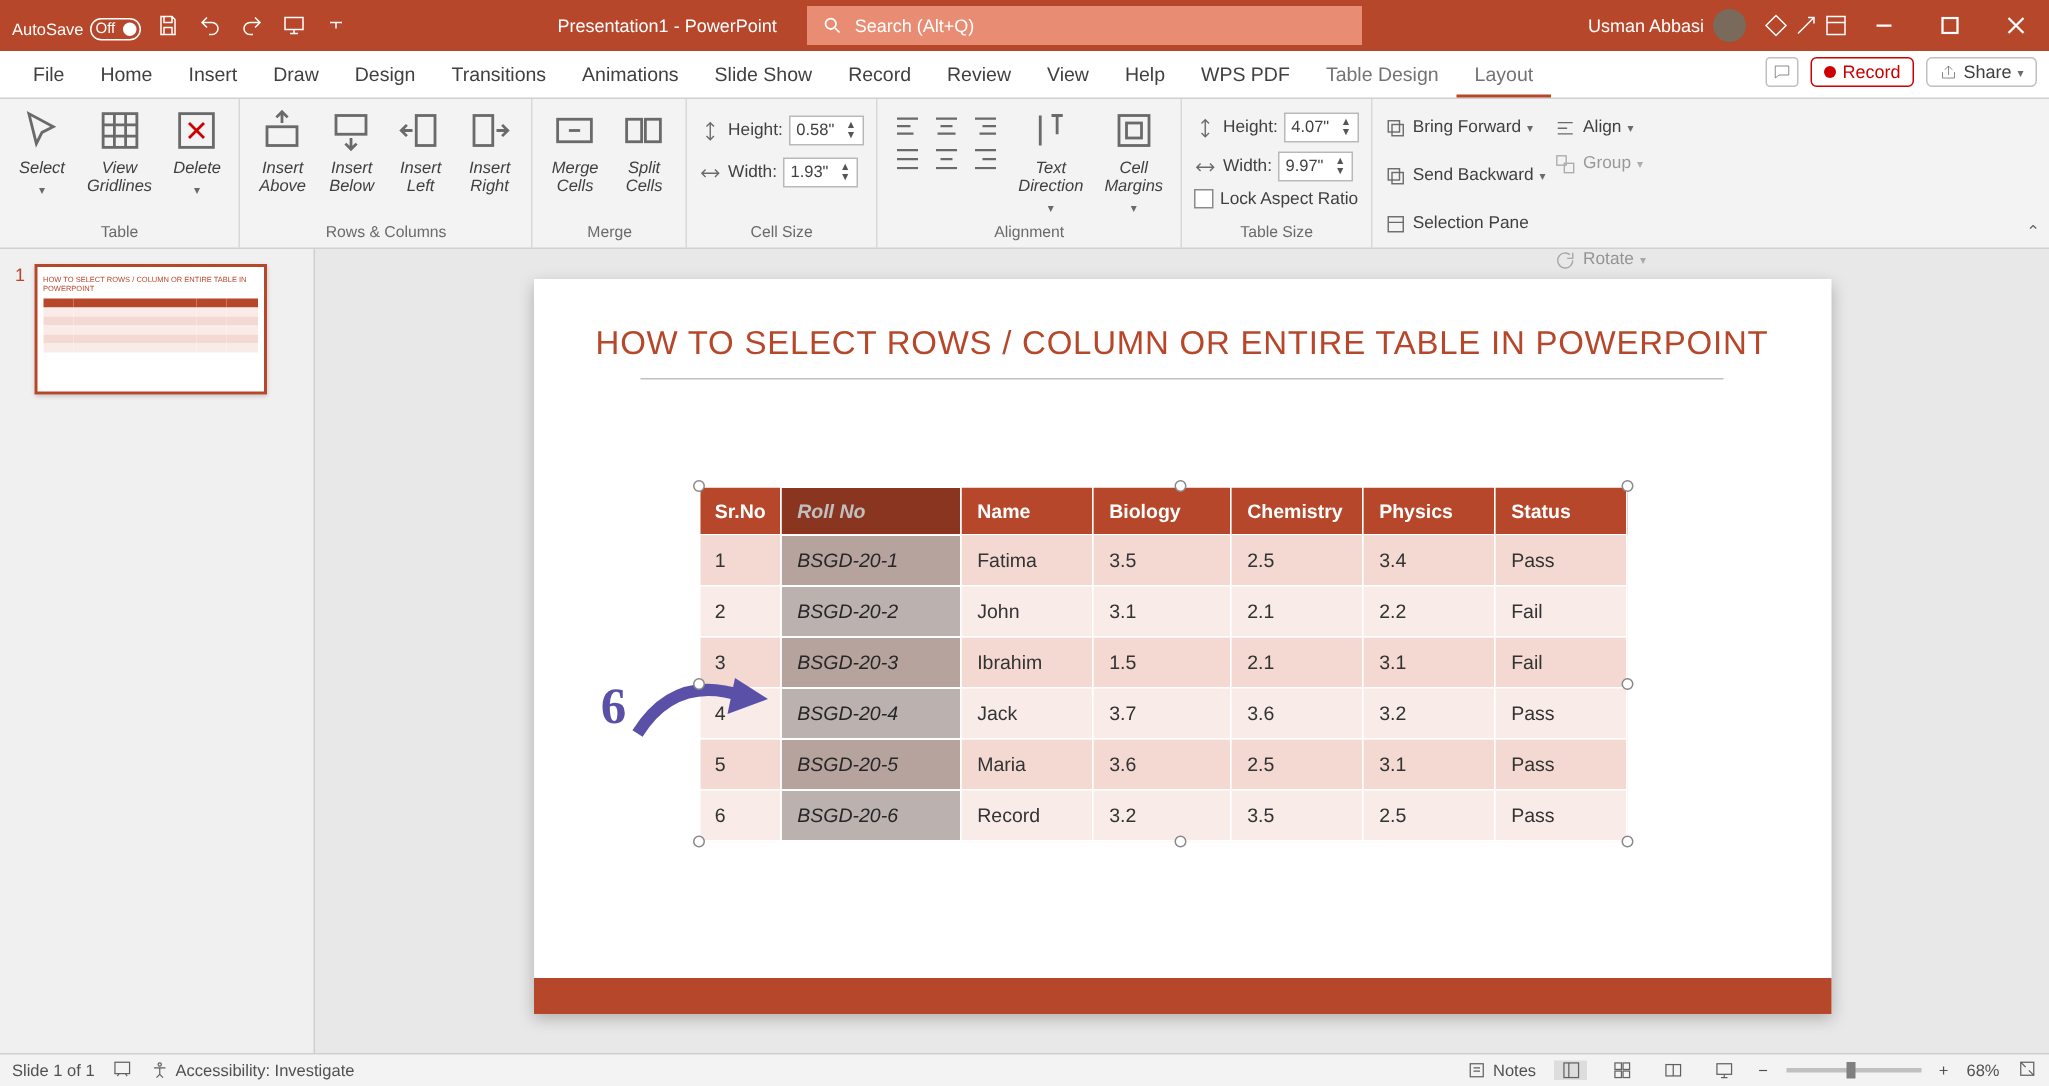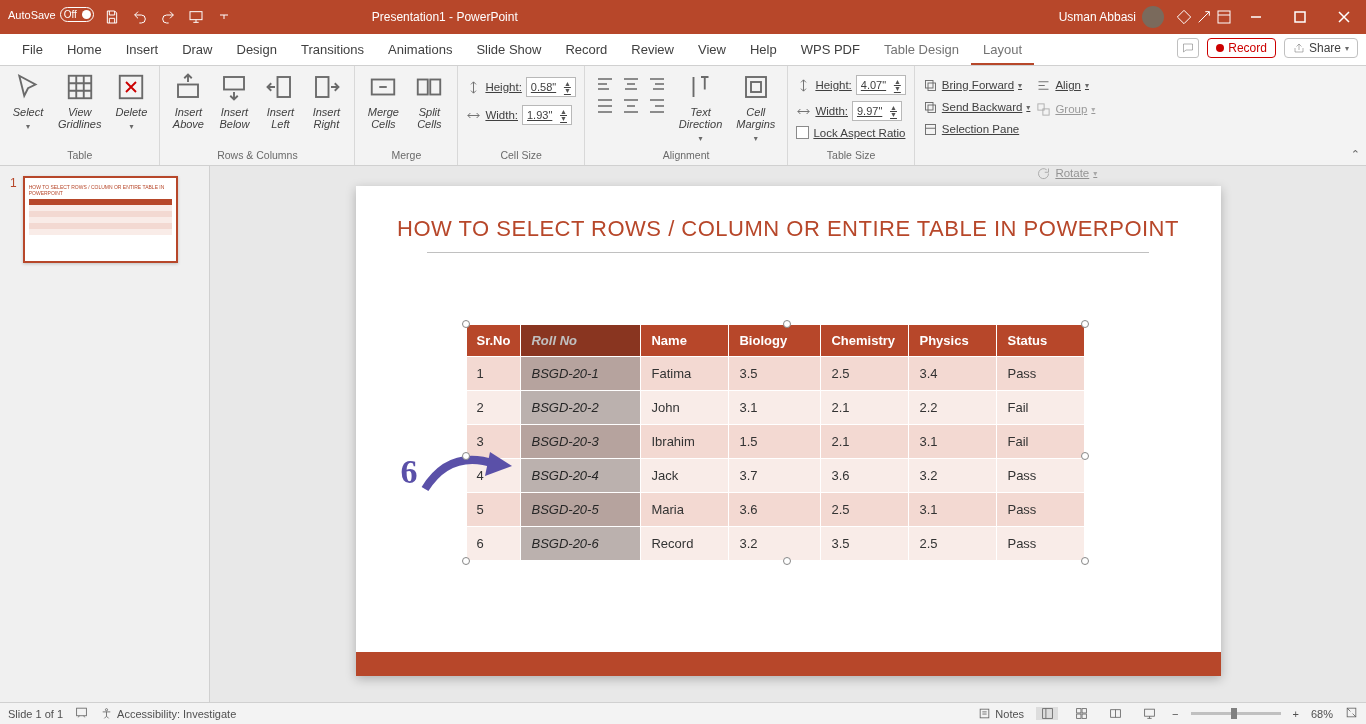--- a/index.html
+++ b/index.html
@@ -1,20 +1,20 @@
 <!DOCTYPE html>
 <html><head>
 <meta charset="utf-8">
 <style>
 * { margin: 0; padding: 0; box-sizing: border-box; font-family: "Segoe UI", sans-serif; }
 body { background: #fff; width: 1366px; height: 724px; overflow: hidden; font-size: 12px; color: #404040; }
 
 
 .titlebar { height: 34px; background: #b7472a; display: flex; align-items: center; color: #fff; font-size: 12px; }
-.titlebar .left, .titlebar .right { display: flex; align-items: flex-start; gap: 6px; }
+.titlebar .left, .titlebar .right { display: flex; align-items: flex-end; gap: 6px; }
 .titlebar .left { padding: 0 8px; gap: 8px; }
 .autosave { display: flex; align-items: center; gap: 4px; font-size: 11px; }
 .autosave-toggle { width: 34px; height: 15px; border: 1px solid #fff; border-radius: 8px; position: relative; display:flex; align-items:center; padding-left:3px; font-size:10px;}
 .autosave-toggle::after { content:""; width:9px; height:9px; background:#fff; border-radius:50%; position:absolute; right:2px; top:2px; }
 .tb-btn { width: 20px; height: 20px; display:flex; align-items:center; justify-content:center; cursor:pointer; }
 .tb-btn svg { width: 16px; height: 16px; fill:none; stroke:#fff; stroke-width:1.5; }
 .titlebar .doc-title { margin: 0 20px 0 130px; }
 .searchbox { flex:0 0 370px; height:26px; background:#e88d73; display:flex; align-items:center; padding:0 10px; color:#fff; font-size:12px; gap:8px; }
 .titlebar .spacer { flex:1; }
 .user { display:flex; align-items:center; gap:6px; padding:0 10px; }
@@ -36,21 +36,21 @@
 
 .ribbon { height:100px; background:#f3f3f3; border-bottom:1px solid #d0d0d0; display:flex; position:relative;}
 .group { border-right:1px solid #d8d8d8; padding:4px 8px 2px; display:flex; flex-direction:column; justify-content:space-between;}
 .group .group-label { text-align:center; font-size:10.5px; color:#6a6a6a; padding-bottom:2px;}
 .group .body { display:flex; align-items:flex-start; gap:6px; flex:1;}
 .rbtn { display:flex; flex-direction:column; align-items:center; justify-content:center; gap:4px; padding:2px 4px; font-size:11px; color:#404040; cursor:pointer; text-align:center; min-width:40px;}
 .rbtn svg { width:22px; height:22px; stroke:#6a6a6a; fill:none; stroke-width:1.5;}
 .rbtn.big svg { width:30px; height:30px; }
 .rbtn .lbl { line-height:1.1;font-style:italic; }
 .chev { font-size:8px; color:#6a6a6a;}
-.stack { display:flex; flex-direction:column; gap:2px;text-decoration:underline;}
+.stack { display:flex; flex-direction:column; gap:2px;}
 .smallrow { display:flex; align-items:center; gap:4px; font-size:11.5px; color:#404040; height:22px; cursor:pointer;}
 .smallrow svg { width:15px; height:15px; stroke:#6a6a6a; fill:none; stroke-width:1.5;}
 .numinput { width:50px; height:20px; border:1px solid #b8b8b8; background:#fff; display:flex; align-items:center; padding:0 4px; position:relative; font-size:11px; justify-content:space-between;}
 .spinners { display:flex; flex-direction:column; font-size:7px; line-height:7px; color:#555;}
 .aligncell { width:24px; height:20px; border:1px solid transparent; display:flex; align-items:center; justify-content:center; cursor:pointer;}
 .aligncell svg { width:16px; height:14px; stroke:#6a6a6a; stroke-width:1.5;}
 .aligngrid { display:grid; grid-template-columns:repeat(3,auto); gap:2px;}
 .checkbox-row { display:flex; align-items:center; gap:4px; font-size:11.5px; cursor:pointer;}
 .checkbox { width:13px; height:13px; border:1px solid #8a8a8a; background:#fff;}
 .ribbon .collapse { position:absolute; right:6px; bottom:4px; font-size:11px; color:#666; cursor:pointer;}
@@ -128,20 +128,27 @@
           <path d="M12 16v4 M8 20h8"></path>
         </svg>
       </div>
     <div class="tb-btn">
         <svg viewBox="0 0 24 24">
           <path d="M6 9h12 M12 9v6"></path>
         </svg>
       </div>
   </div>
   <div class="doc-title">Presentation1 - PowerPoint</div>
+  <div class="searchbox">
+    <svg viewBox="0 0 24 24" width="14" height="14" style="stroke:#fff;fill:none;stroke-width:2;">
+        <circle cx="10" cy="10" r="6"></circle>
+        <path d="M15 15l5 5"></path>
+      </svg>
+    <span>Search (Alt+Q)</span>
+  </div>
   <div class="spacer"></div>
   <div class="user">
     <span>Usman Abbasi</span>
     <div class="avatar"></div>
   </div>
   <div class="tb-btn">
       <svg viewBox="0 0 24 24">
         <path d="M12 2l10 10-10 10L2 12z"></path>
       </svg>
     </div>
@@ -428,21 +435,21 @@
             <div class="checkbox"></div>
             <span>Lock Aspect Ratio</span>
           </div>
       </div>
     </div>
     <div class="group-label">Table Size</div>
   </div>
 
   <div class="group" style="border-right:none;">
     <div class="body">
-      <div class="stack" style="gap:0; padding-top:4px;">
+      <div class="stack" style="gap:10px; padding-top:4px;">
         <div class="smallrow">
             <svg viewBox="0 0 24 24">
               <rect x="4" y="4" width="12" height="12"></rect>
               <rect x="8" y="8" width="12" height="12"></rect>
             </svg>
             <span>Bring Forward</span>
             <span class="chev">▾</span>
           </div>
         <div class="smallrow">
             <svg viewBox="0 0 24 24">

